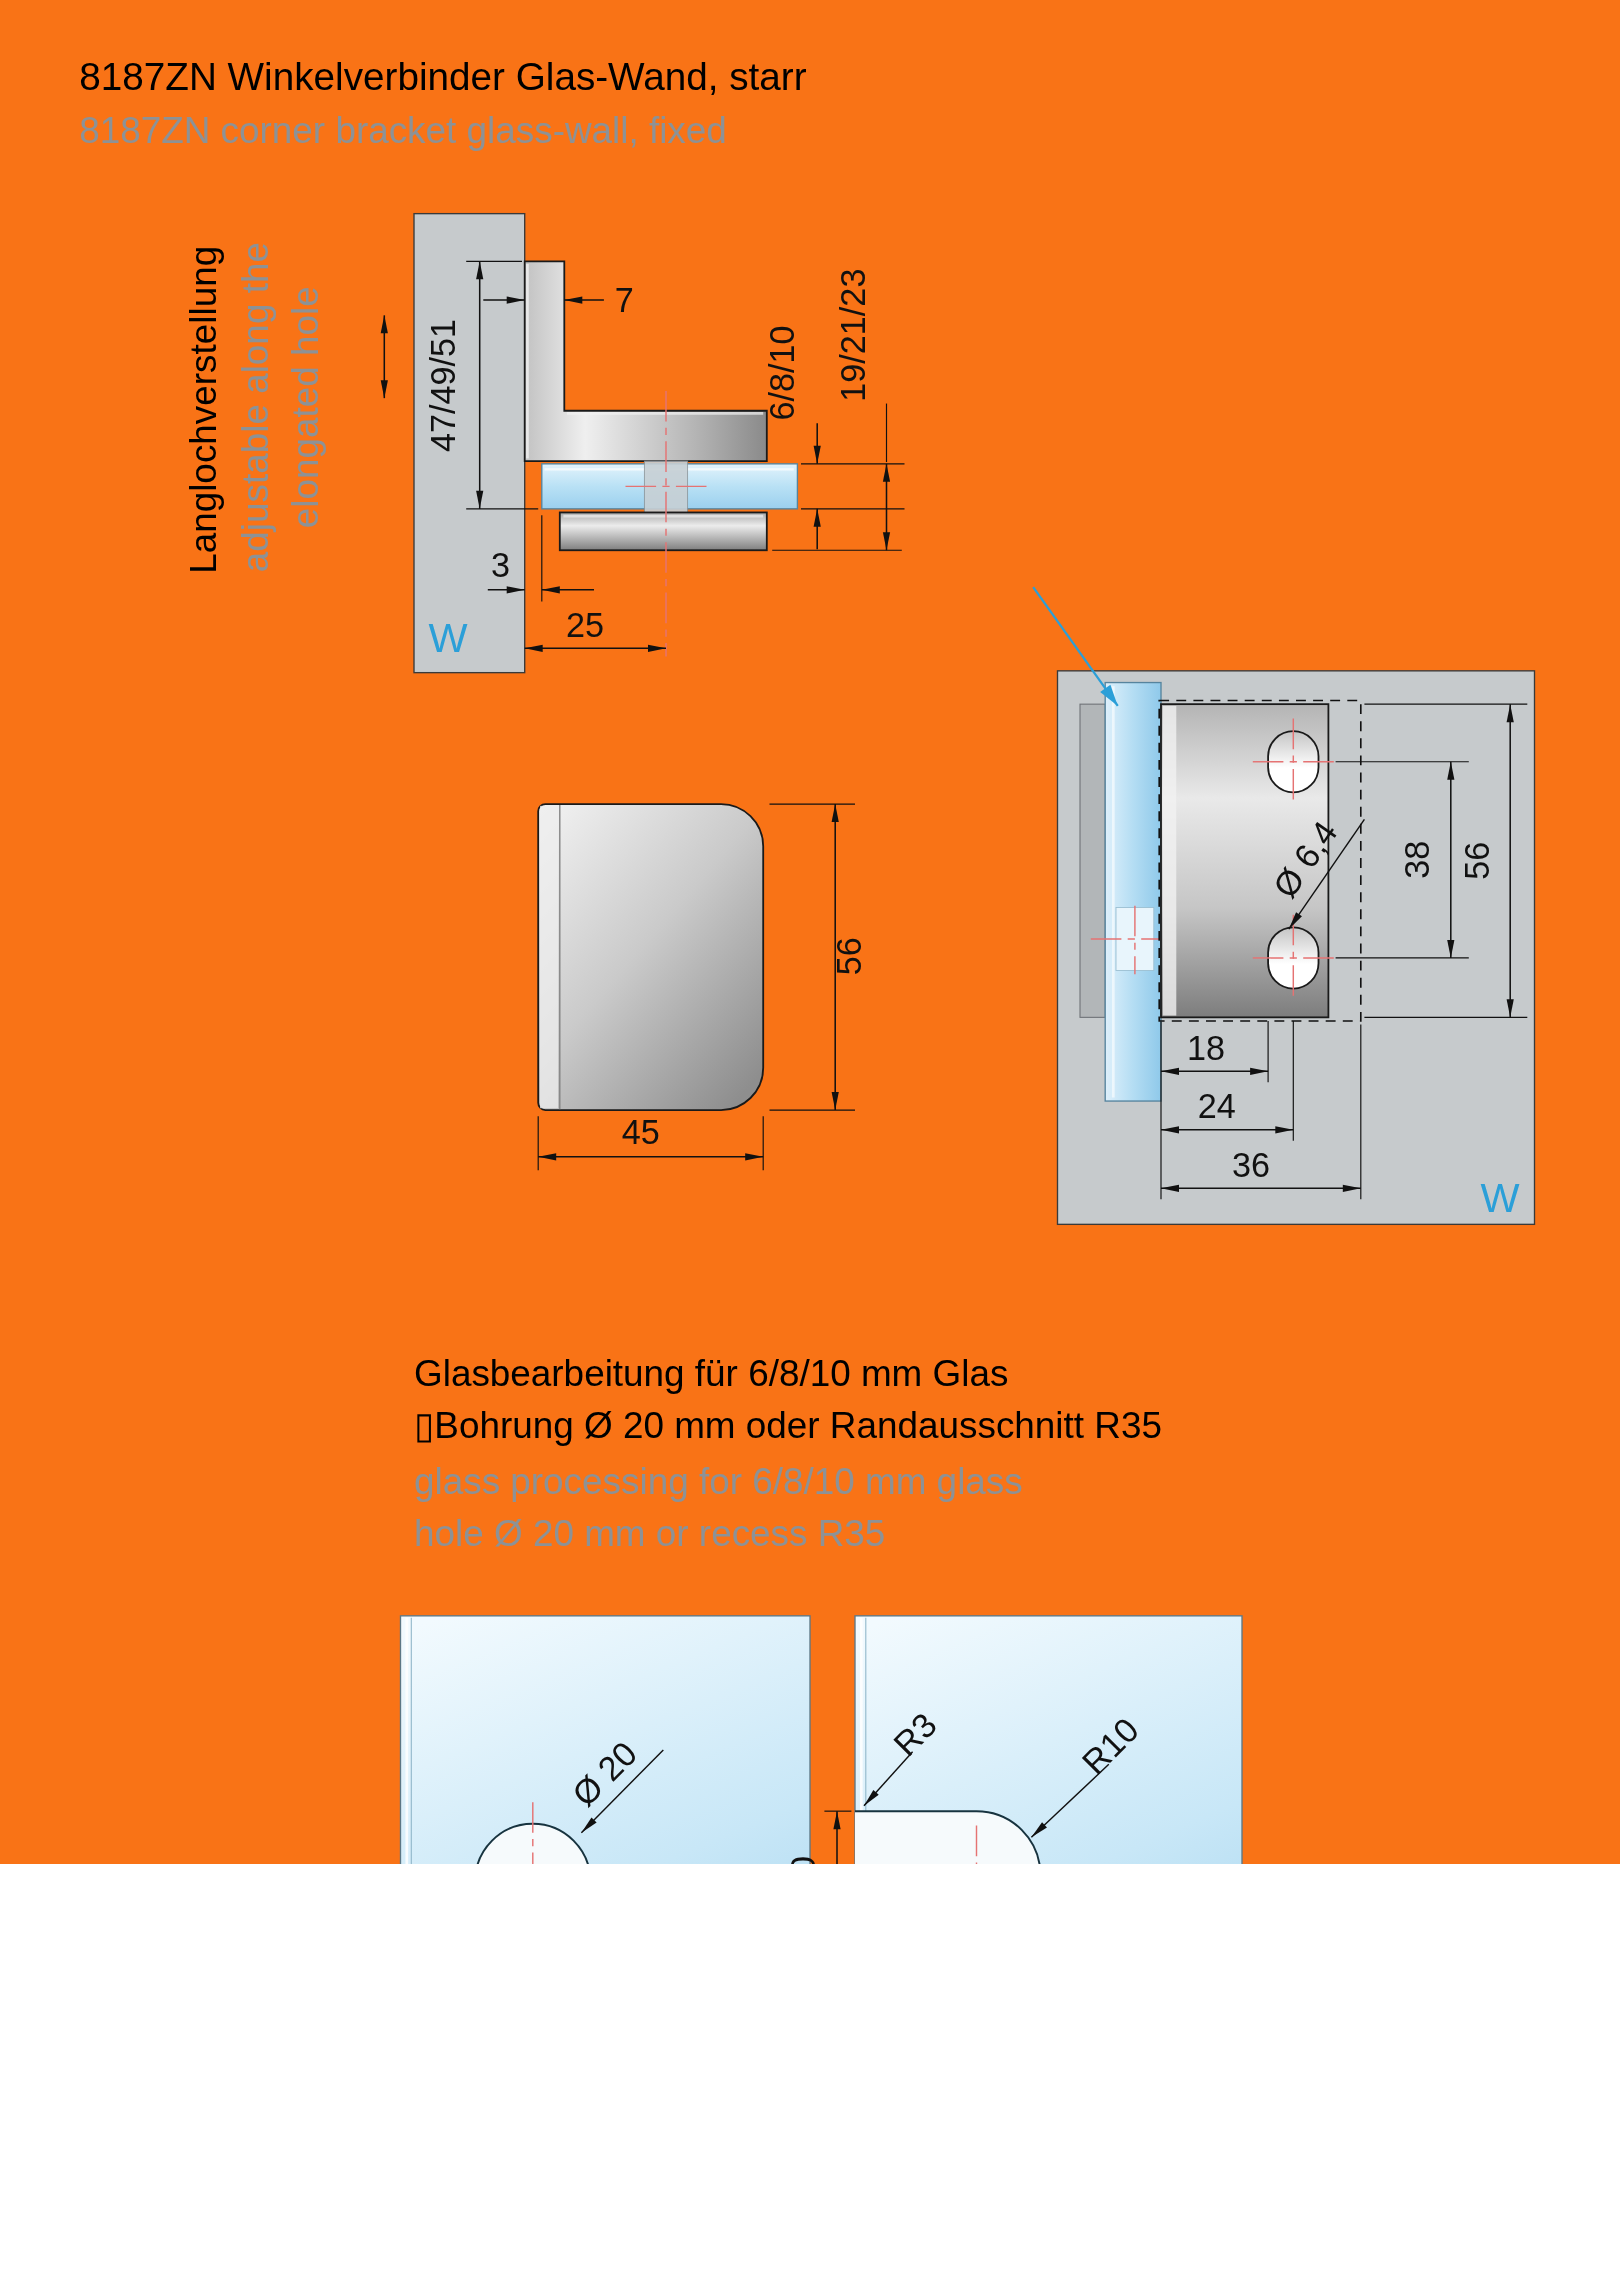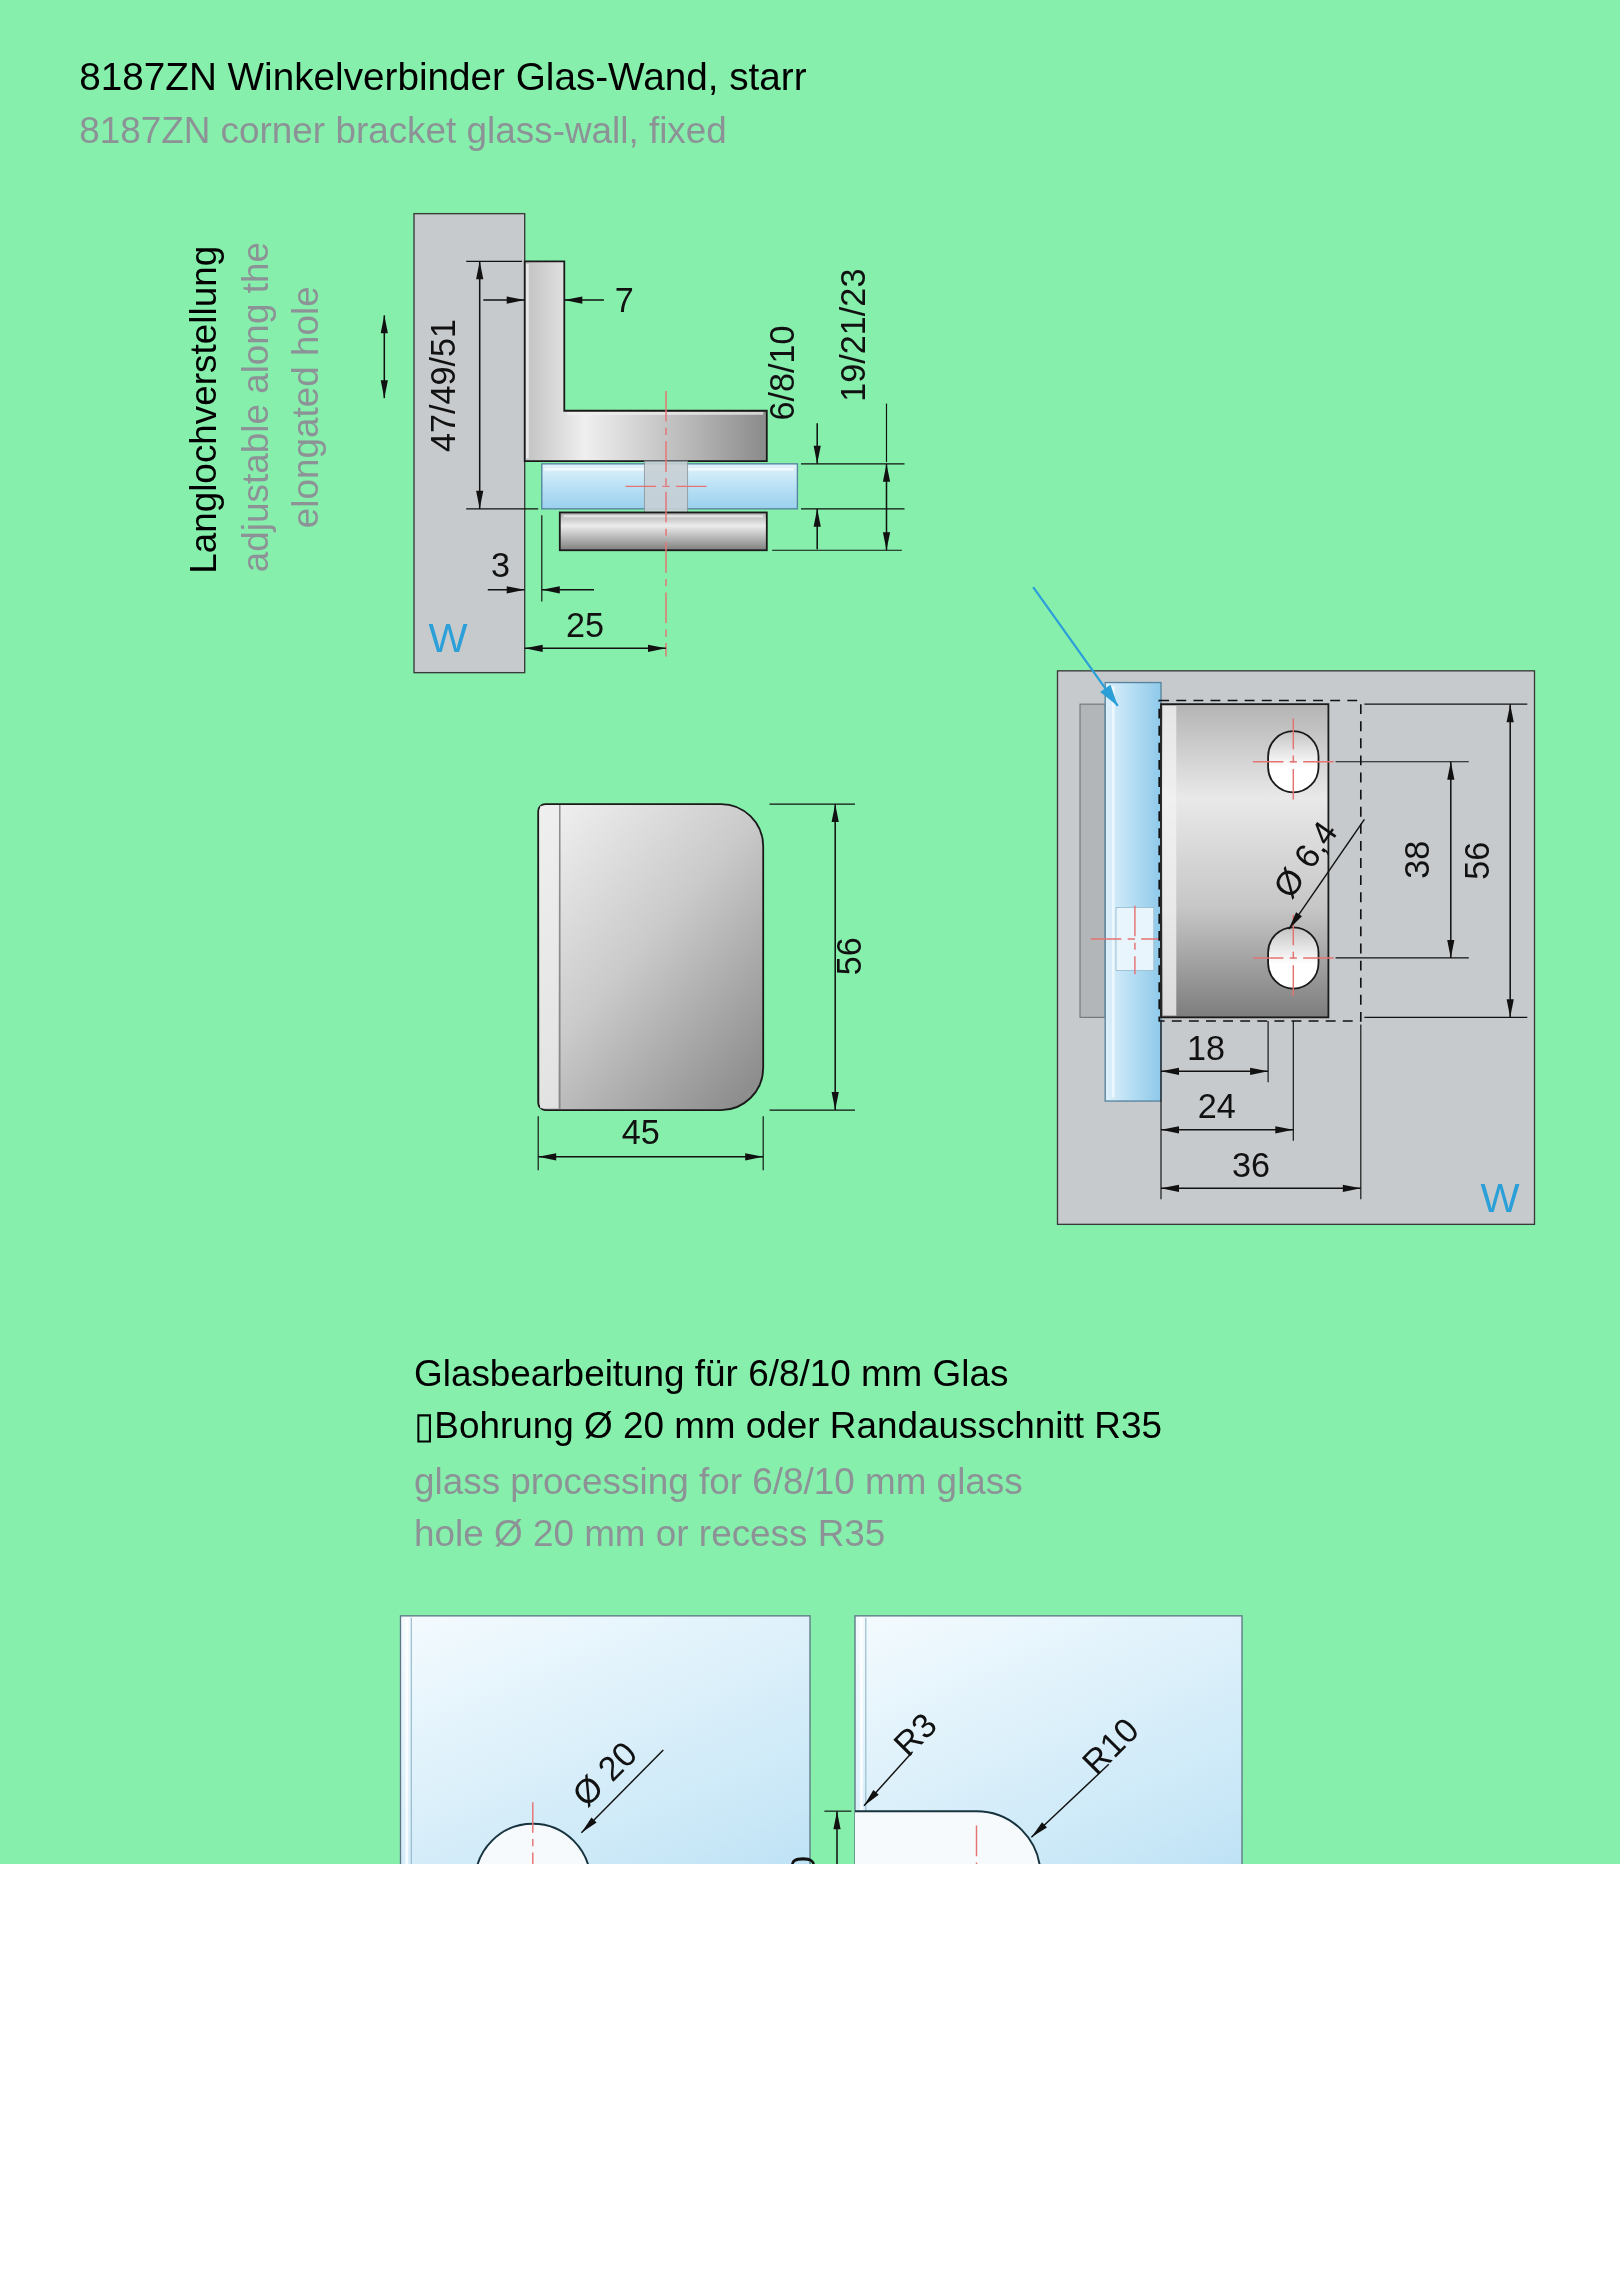--- a/index.html
+++ b/index.html
@@ -1,16 +1,16 @@
 <!DOCTYPE html>
 <html style="font-size:14.4px"><head>
 <meta charset="utf-8">
 <style>
   html,body { margin:0; padding:0; background:#ffffff; }
-  .page { position:relative; width:1620px; height:1864px; background:#86efac; overflow:hidden;
+  .page { position:relative; width:1620px; height:1864px; background:#f97316; overflow:hidden;
           font-family:"Liberation Sans", sans-serif; }
   svg { position:absolute; left:0; top:0; }
 
   .t-title   { font-family:"Liberation Sans", sans-serif; font-size:43px; font-weight:500; fill:#000000; }
   .t-sub     { font-family:"Liberation Sans", sans-serif; font-size:41px; font-weight:400; fill:#8d9296; }
   .t-note    { font-family:"Liberation Sans", sans-serif; font-size:41px; font-weight:400; fill:#000000; }
   .t-note-g  { font-family:"Liberation Sans", sans-serif; font-size:41px; font-weight:400; fill:#8d9296; }
   .t-dim     { font-family:"Liberation Sans", sans-serif; font-size:38px; font-weight:400; fill:#111111; }
   .t-w       { font-family:"Liberation Sans", sans-serif; font-size:46px; font-weight:400; fill:#2b9fd8; }
   .t-logo    { font-family:"DejaVu Sans", sans-serif; font-size:84px; font-weight:700; fill:#a6abaf; letter-spacing:-6px; }

